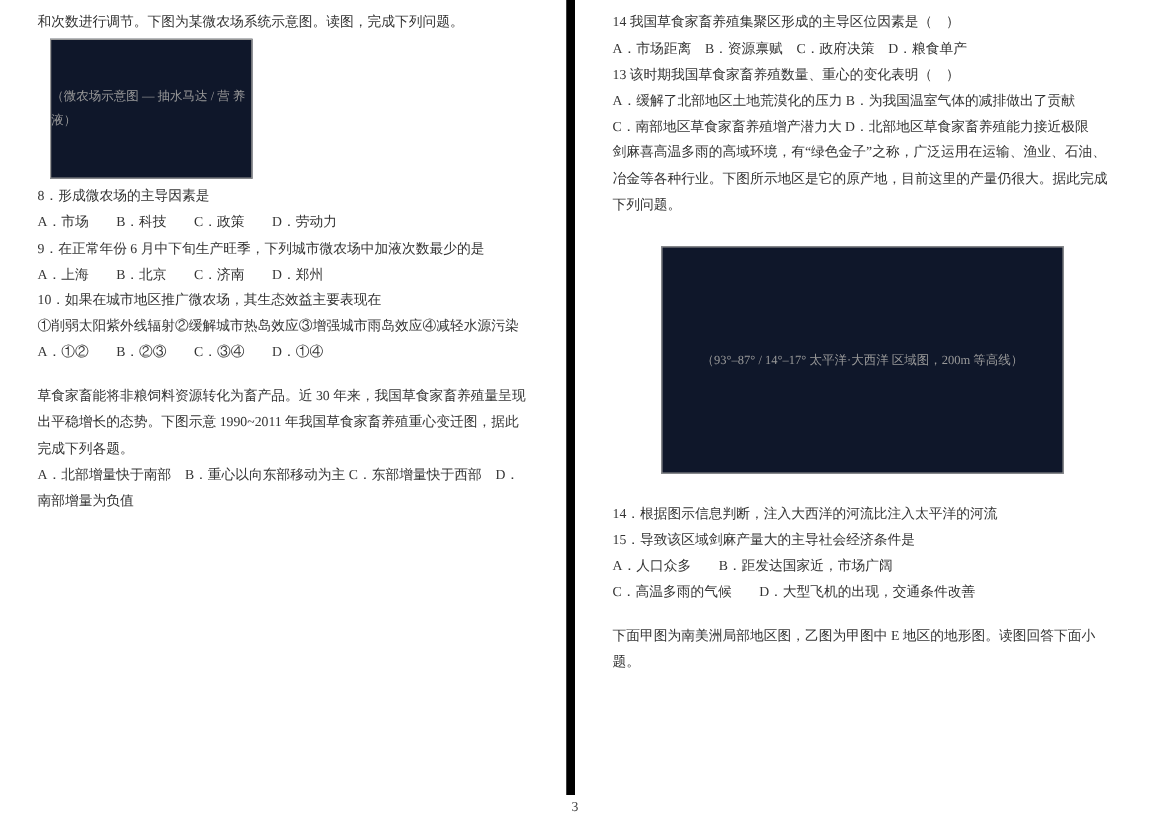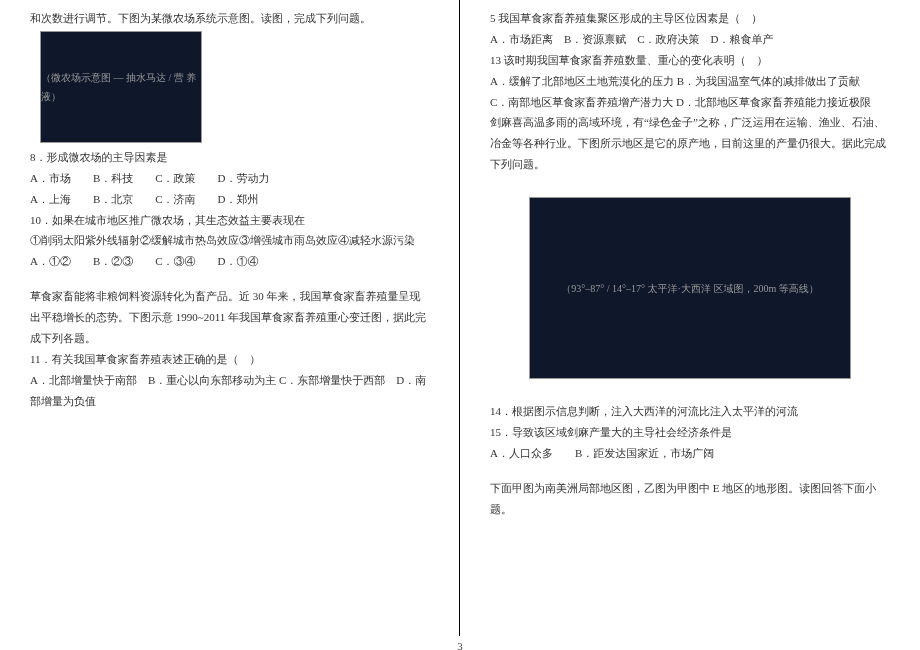--- a/index.html
+++ b/index.html
@@ -17,21 +17,21 @@
     display:flex;
     width:920px;
     height:636px;
     box-sizing:border-box;
   }
   .col{
     width:460px;
     padding:8px 30px 0 30px;
     box-sizing:border-box;
   }
-  .col-left{border-right:1px solid #000000;}
+  .col-left{border-right:7px solid #000000;}
   .figure{
     border:1px solid #999;
     display:flex;
     align-items:center;
     justify-content:center;
     color:#999;
     font-size:10px;
     background:#0f172a;
   }
   .fig-farm{width:160px;height:110px;margin:2px 0 4px 10px;}
@@ -52,47 +52,48 @@
 
 <div class="page">
 
   <div class="col col-left">
     <p>和次数进行调节。下图为某微农场系统示意图。读图，完成下列问题。</p>
     <div class="figure fig-farm">（微农场示意图 — 抽水马达 / 营 养 液）</div>
 
     <p>8．形成微农场的主导因素是</p>
     <p>A．市场　　B．科技　　C．政策　　D．劳动力</p>
 
+    <p>9．在正常年份 6 月中下旬生产旺季，下列城市微农场中加液次数最少的是</p>
     <p>A．上海　　B．北京　　C．济南　　D．郑州</p>
 
     <p>10．如果在城市地区推广微农场，其生态效益主要表现在</p>
     <p>①削弱太阳紫外线辐射②缓解城市热岛效应③增强城市雨岛效应④减轻水源污染</p>
     <p>A．①②　　B．②③　　C．③④　　D．①④</p>
 
     <div class="intro-gap"></div>
     <p>草食家畜能将非粮饲料资源转化为畜产品。近 30 年来，我国草食家畜养殖量呈现出平稳增长的态势。下图示意 1990~2011 年我国草食家畜养殖重心变迁图，据此完成下列各题。</p>
 
-    <p>11．有关我国草食家畜养殖表述正确的是（　）</p>
     <p>A．北部增量快于南部　B．重心以向东部移动为主 C．东部增量快于西部　D．南部增量为负值</p>
   </div>
 
   <div class="col">
-    <p>5 我国草食家畜养殖集聚区形成的主导区位因素是（　）</p>
+    <p>14 我国草食家畜养殖集聚区形成的主导区位因素是（　）</p>
     <p>A．市场距离　B．资源禀赋　C．政府决策　D．粮食单产</p>
 
     <p>13 该时期我国草食家畜养殖数量、重心的变化表明（　）</p>
     <p>A．缓解了北部地区土地荒漠化的压力 B．为我国温室气体的减排做出了贡献</p>
     <p>C．南部地区草食家畜养殖增产潜力大 D．北部地区草食家畜养殖能力接近极限</p>
 
     <p>剑麻喜高温多雨的高域环境，有“绿色金子”之称，广泛运用在运输、渔业、石油、冶金等各种行业。下图所示地区是它的原产地，目前这里的产量仍很大。据此完成下列问题。</p>
     <div class="figure fig-map">（93°–87° / 14°–17° 太平洋·大西洋 区域图，200m 等高线）</div>
 
     <p>14．根据图示信息判断，注入大西洋的河流比注入太平洋的河流</p>
 
     <p>15．导致该区域剑麻产量大的主导社会经济条件是</p>
     <p>A．人口众多　　B．距发达国家近，市场广阔</p>
+    <p>C．高温多雨的气候　　D．大型飞机的出现，交通条件改善</p>
 
     <div class="intro-gap"></div>
     <p>下面甲图为南美洲局部地区图，乙图为甲图中 E 地区的地形图。读图回答下面小题。</p>
   </div>
 </div>
 
 <div class="footer">3</div>
 
 </body></html>

